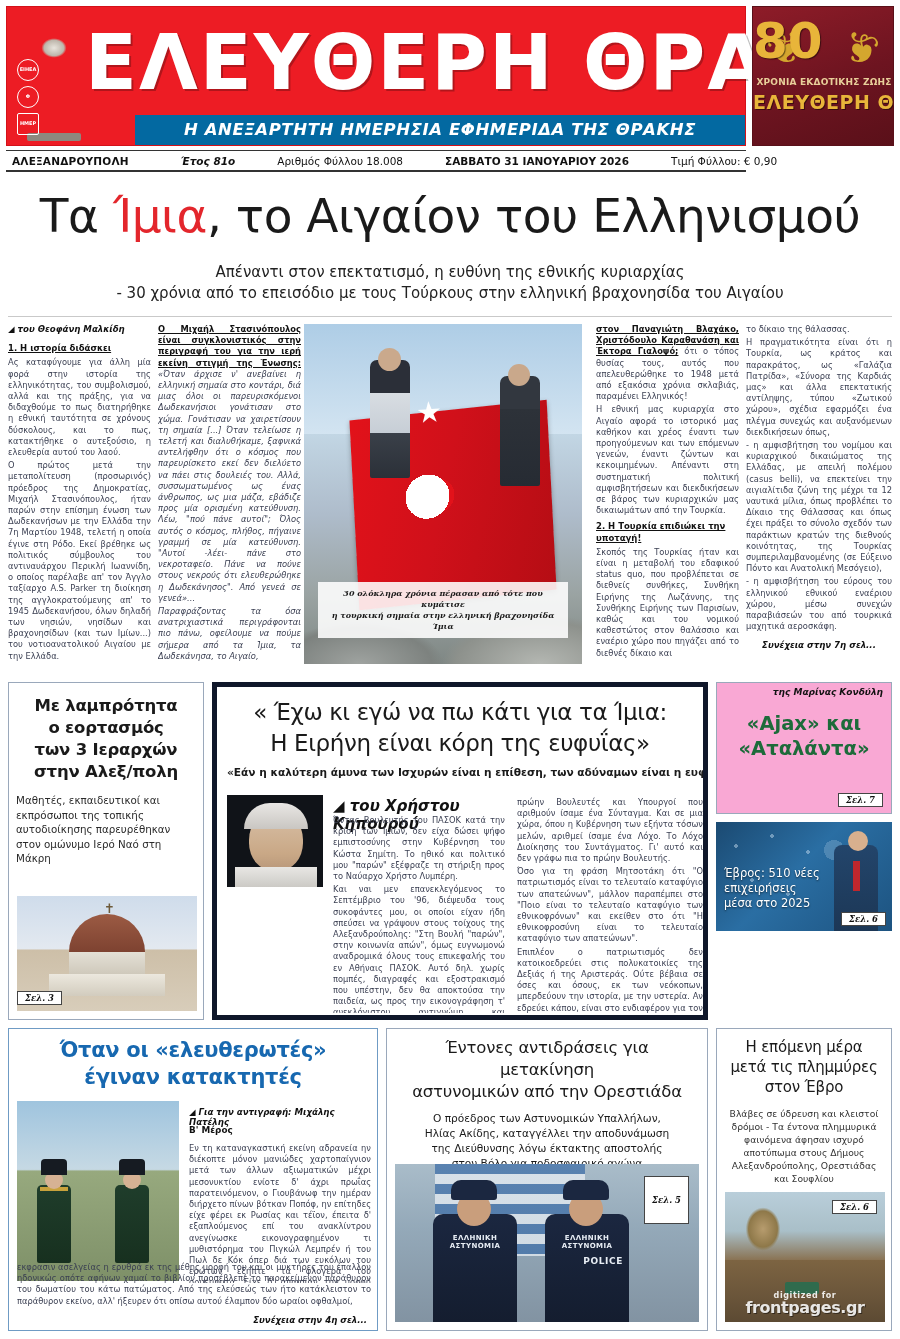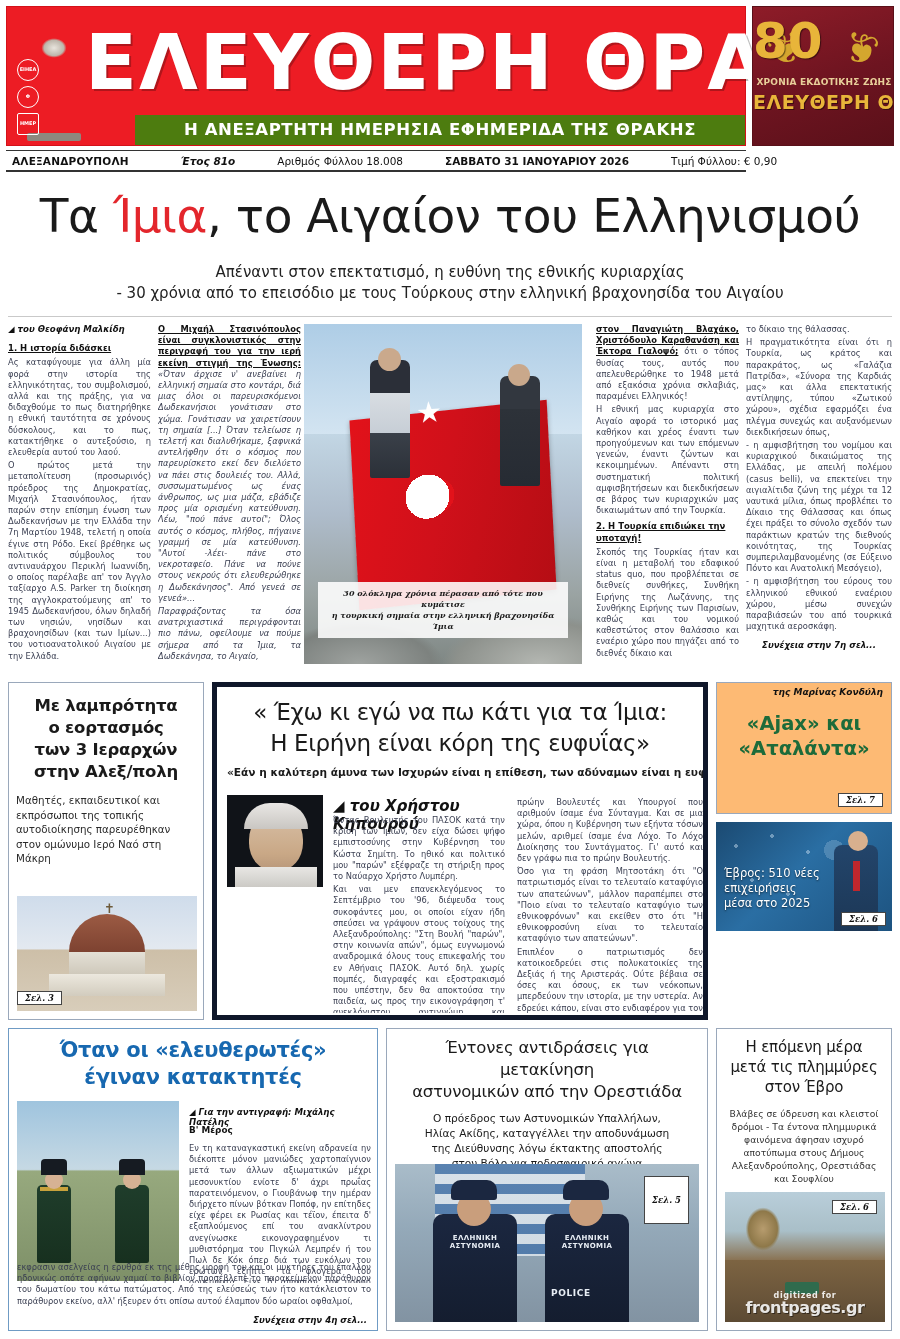--- a/index.html
+++ b/index.html
@@ -41,23 +41,23 @@
   .mast-badge.sq { border-radius:2px; }
   .mast-title {
     position:absolute; left:78px; top:8px; width:660px; height:96px;
     color:#ffffff; font-size:76px; line-height:96px; font-weight:900;
     letter-spacing:2px; text-align:center; white-space:nowrap;
     font-family:"DejaVu Sans","Liberation Sans",sans-serif;
     text-shadow: 2px 2px 0 rgba(0,0,0,.25);
   }
   .mast-sub {
     position:absolute; left:128px; top:108px; width:610px; height:30px;
-    background:#4d7c0f; color:#ffffff;
+    background:#0369a1; color:#ffffff;
     font-size:16.5px; font-weight:bold; letter-spacing:.6px;
-    line-height:30px; text-align:center; white-space:nowrap;
+    line-height:30px; text-align:center; white-space:nowrap;font-style:italic;
   }
 
   
   .anniv {
     position:absolute; left:752px; top:6px; width:142px; height:140px;
     background: linear-gradient(160deg, #8e1c28 0%, #6d1420 55%, #5a1019 100%);
     border:1px solid #5a1019; overflow:hidden;
   }
   .anniv-80 {
     position:absolute; left:0; top:6px; width:142px;
@@ -270,21 +270,21 @@
     position:absolute; top:128px; width:172px; height:198px;
     font-size:8.3px; line-height:11.2px; color:#3a3f52; text-align:justify; overflow:hidden;
   }
   .iv-col p { margin-bottom:2px; }
   .iv-c1 { left:116px; }
   .iv-c2 { left:300px; width:186px; top:110px; height:216px; }
 
   
   .box-ajax {
     position:absolute; left:716px; top:0; width:176px; height:132px;
-    border:1px solid #9aa8bb; background:#fdba74; overflow:hidden;
+    border:1px solid #9aa8bb; background:#f9a8d4; overflow:hidden;
   }
   .aj-by {
     margin:4px 8px 0; text-align:right; font-style:italic; font-weight:bold;
     font-size:9px; color:#111;
   }
   .aj-title {
     margin:14px 6px 0; text-align:center; color:#1d6b3a;
     font-size:19.5px; line-height:25px; font-weight:bold;
   }
   .aj-sel {
@@ -411,22 +411,22 @@
     background:#c99e7c; }
   .cop-cap { position:absolute; left:18px; top:8px; width:46px; height:20px;
     background:#1b2740; border-radius:10px 10px 3px 3px; }
   .cop-a { left:38px; }
   .cop-b { left:150px; }
   .cop-txt {
     position:absolute; left:6px; top:62px; width:72px; text-align:center;
     color:#e8eef5; font-size:7px; font-weight:bold; letter-spacing:.4px;
   }
   .cop-txt2 {
-    position:absolute; left:6px; top:84px; width:72px; text-align:left;
-    color:#e8eef5; font-size:9px; font-weight:bold; letter-spacing:.6px;margin-top:32px;
+    position:absolute; left:6px; top:84px; width:72px; text-align:right;
+    color:#e8eef5; font-size:9px; font-weight:bold; letter-spacing:.6px;
   }
   .pb-sel {
     position:absolute; right:10px; top:12px;
     background:#fff; border:1px solid #444; padding:18px 7px;
     font-size:8.5px; font-style:italic; font-weight:bold; color:#111;
     font-family:"DejaVu Serif","Liberation Serif",serif;
   }
 
   .box-flood {
     position:absolute; left:716px; top:0; width:176px; height:303px;

